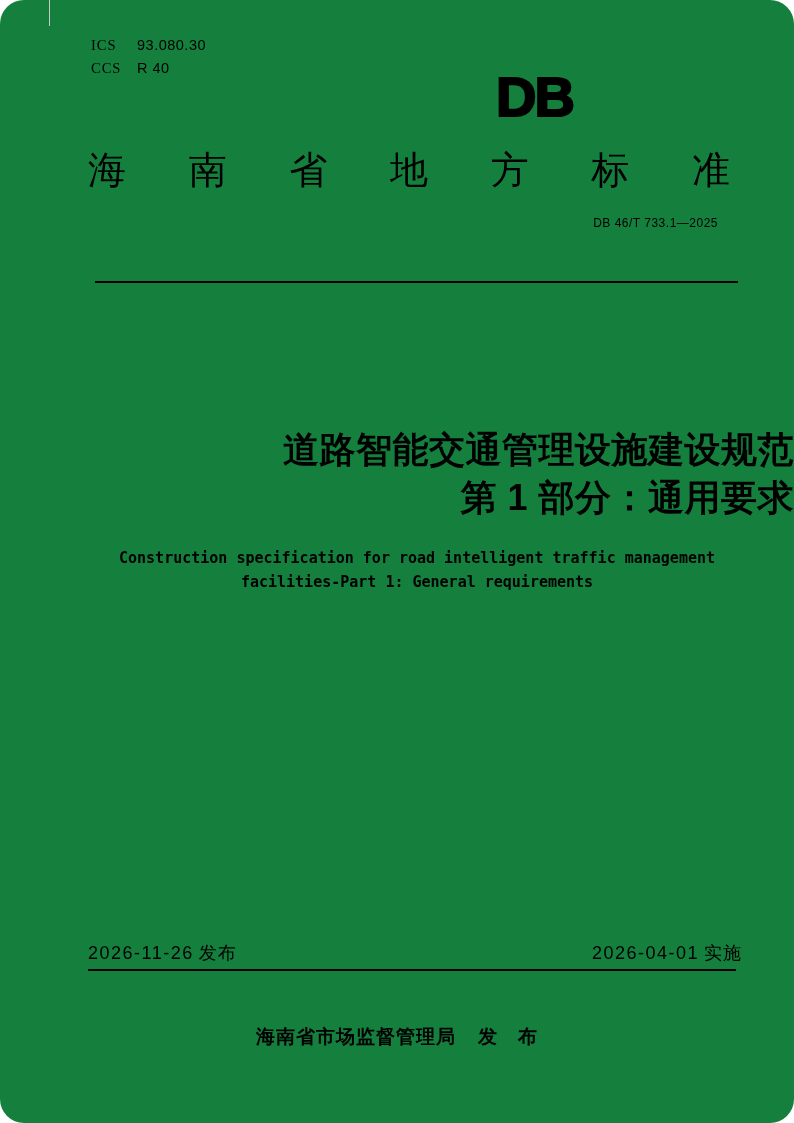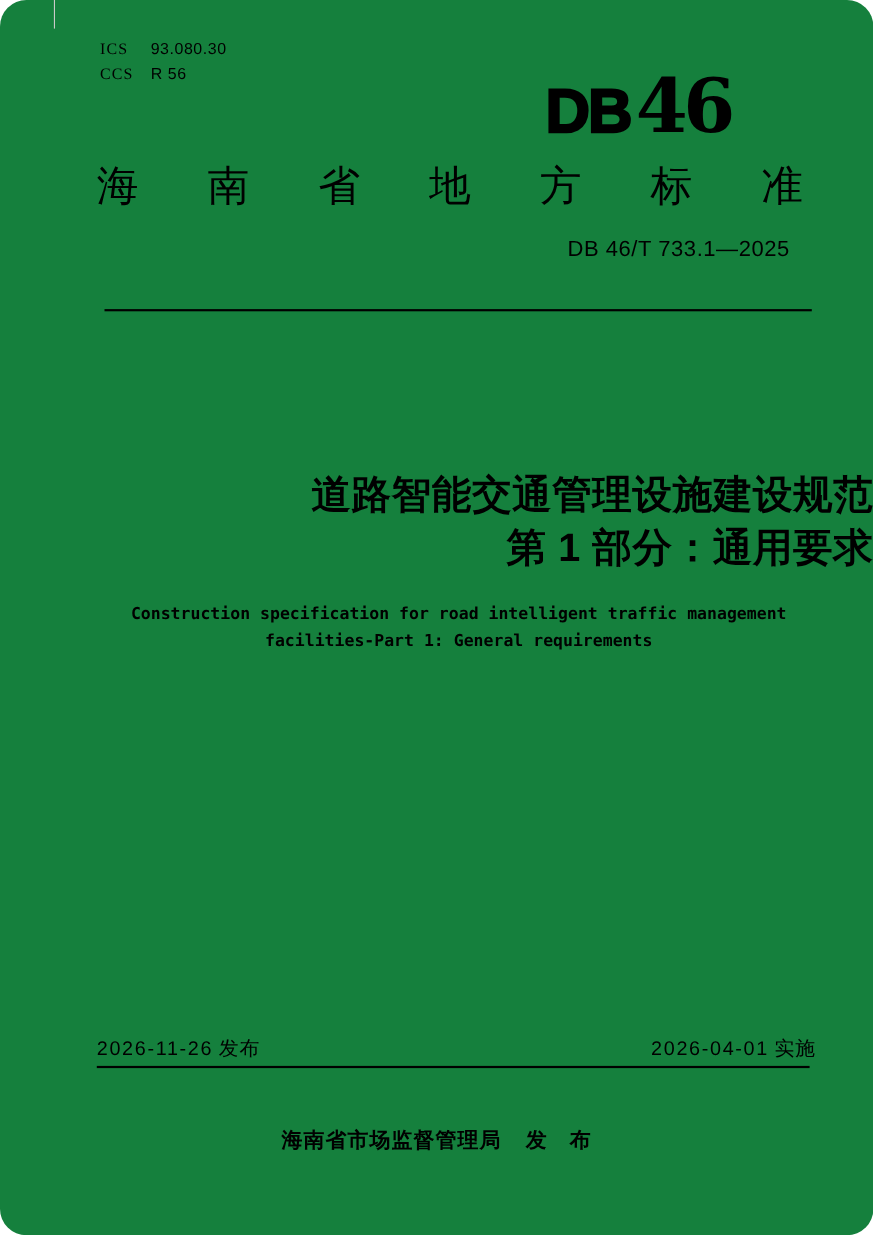--- a/index.html
+++ b/index.html
@@ -48,21 +48,21 @@
   
   .category-banner {
     position: absolute; left: 88px; top: 148px; width: 642px;
     font-size: 38px; font-weight: 500; line-height: 44px;
     text-align: justify; text-align-last: justify; text-justify: inter-character;
     white-space: normal;
   }
   
   .std-number {
     position: absolute; right: 76px; top: 216px;
-    font-size: 20px; font-weight: 500; letter-spacing: 0.5px; margin-left: 21px;
+    font-size: 12px; font-weight: 500; letter-spacing: 0.5px; margin-left: 21px;
   }
   .rule-top {
     position: absolute; left: 95px; top: 281px; width: 643px; height: 2px;
     background: #000;
   }
   
   .title-block {
     position: absolute; left: 40px; top: 426px; width: 754px;
     text-align: center;
   }
@@ -99,27 +99,26 @@
 
   <div class="artifact-line"></div>
 
   <div class="ics-block">
     <div class="ics-row">
       <span class="ics-label">ICS</span>
       <span class="ics-value">93.080.30</span>
     </div>
     <div class="ics-row">
       <span class="ics-label">CCS</span>
-      <span class="ics-value">R 56</span>
+      <span class="ics-value">R 40</span>
     </div>
   </div>
 
   <div class="logo">
     <span class="logo-db">DB</span>
-    <span class="logo-num">46</span>
   </div>
 
   <div class="category-banner">海南省地方标准</div>
 
   <div class="std-number">DB 46/T 733.1—2025</div>
 
   <div class="rule-top"></div>
 
   <div class="title-block">
     <div class="title-zh">道路智能交通管理设施建设规范</div>

